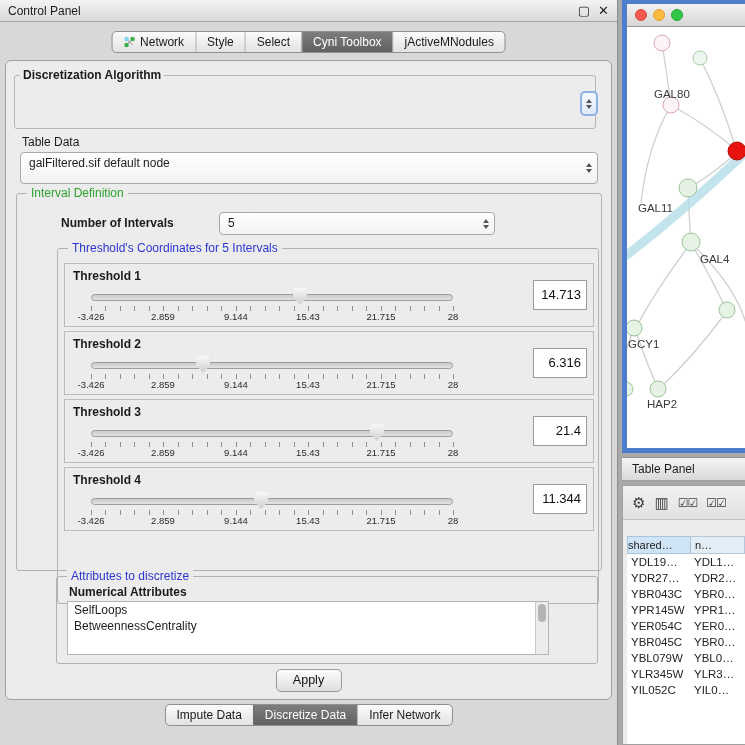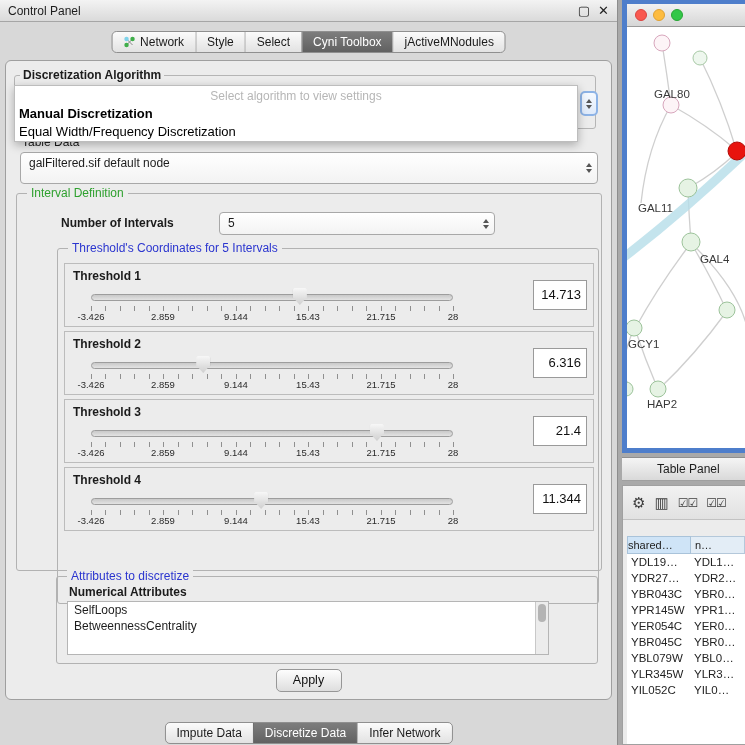--- a/index.html
+++ b/index.html
@@ -14,21 +14,21 @@
   .cp-controls { position:absolute; right:8px; top:3px; display:flex; gap:8px; font-size:13px; color:#222; }
   .cp-controls span { cursor:default; }
 
   .seg-tabs { display:flex; align-items:stretch; height:22px; border:1px solid #8f8f8f; border-radius:5px;
     background:linear-gradient(#fbfbfb,#e2e2e2); }
   .seg-tab { display:flex; align-items:center; gap:5px; padding:0 11px; font-size:12px; color:#1a1a1a; border-left:1px solid #b0b0b0; white-space:nowrap; }
   .seg-tab:first-child { border-left:none; border-radius:4px 0 0 4px; }
   .seg-tab:last-child { border-radius:0 4px 4px 0; }
   .seg-tab.active { background:linear-gradient(#7d7d7d,#616161); color:#fff; border-left-color:#6a6a6a; }
   .top-tabs { position:absolute; top:31px; left:50%; transform:translateX(-50%); }
-  .bottom-tabs { position:absolute; top:704px; left:50%; transform:translateX(-50%);margin-top:18px; }
+  .bottom-tabs { position:absolute; top:704px; left:50%; transform:translateX(-50%); }
 
   .panel-body { position:absolute; left:5px; top:60px; width:607px; height:640px;
     background:#ececec; border:1px solid #9f9f9f; border-radius:6px; }
 
   
   .algo-group { position:absolute; left:8px; top:14px; width:582px; height:54px; border:1px solid #b5b5b5; border-radius:3px; }
   .algo-legend { position:absolute; left:14px; top:7px; font-size:12px; font-weight:bold; color:#1c1c1c; background:#ececec; padding:0 3px; }
 
   .algo-popup { position:absolute; left:8px; top:24px; width:564px; background:#fff;
     border:1px solid #bdbdbd; box-shadow:0 3px 9px rgba(0,0,0,.28); z-index:6; }
@@ -91,21 +91,21 @@
   .light { width:12px; height:12px; border-radius:50%; }
   .light.red { background:#f95950; border:1px solid #d94441; }
   .light.yellow { background:#fdbc40; border:1px solid #dfa133; }
   .light.green { background:#33c748; border:1px solid #27a534; }
   .net-canvas { position:absolute; left:5px; top:27px; right:0; bottom:5px; background:#fff; overflow:hidden; }
   .net-canvas svg text { font-family:"Liberation Sans",sans-serif; font-size:11.5px; fill:#3a3a3a; }
 
   
   .table-panel-bar { position:absolute; left:622px; top:457px; width:123px; height:24px;
     background:linear-gradient(#f5f5f5,#d9d9d9); border-top:1px solid #8f8f8f; border-bottom:1px solid #9f9f9f; }
-  .table-panel-bar div { font-size:12px; color:#1c1c1c; line-height:22px; padding-left:10px;margin-left:25px; }
+  .table-panel-bar div { font-size:12px; color:#1c1c1c; line-height:22px; padding-left:10px; }
 
   .table-window { position:absolute; left:622px; top:485px; width:123px; height:260px;
     background:#ececec; border:1px solid #a0a0a0; border-right:none; overflow:hidden; }
   .tw-toolbar { height:34px; display:flex; align-items:center; gap:9px; padding-left:9px;
     background:linear-gradient(#f2f2f2,#e1e1e1); border-bottom:1px solid #c2c2c2; white-space:nowrap; }
   .tw-icon { font-size:15px; color:#3c3c3c; }
   .tw-checks { font-size:12px; color:#3c3c3c; letter-spacing:-1px; }
   .tw-header { position:absolute; left:4px; right:0; top:50px; height:18px; display:flex; font-size:11px; color:#222; }
   .tw-h1 { width:64px; background:#cfe4f7; border:1px solid #a9c3da; line-height:16px; }
   .tw-h2 { flex:1; background:#e3edf6; border:1px solid #b4c8da; border-left:none; line-height:16px; padding-left:4px; }
@@ -150,25 +150,20 @@
     <div class="seg-tab">
         <span>jActiveMNodules</span>
       </div>
   </div>
 
   <div class="panel-body">
 
     <div class="algo-group"></div>
     <div class="algo-legend">Discretization Algorithm</div>
 
-    <div class="algo-popup">
-      <div class="popup-placeholder">Select algorithm to view settings</div>
-      <div class="popup-opt bold">Manual Discretization</div>
-      <div class="popup-opt">Equal Width/Frequency Discretization</div>
-    </div>
     <div class="combo-stub">
       <div class="arr-up"></div>
       <div class="arr-dn"></div>
     </div>
 
     <div class="field-label" style="left:16px; top:74px;">Table Data</div>
     <div class="combo" style="left:14px; top:91px; width:578px; height:32px;">
       <span>galFiltered.sif default node</span>
       <span class="stepper">
           <span class="arr-up"></span>

